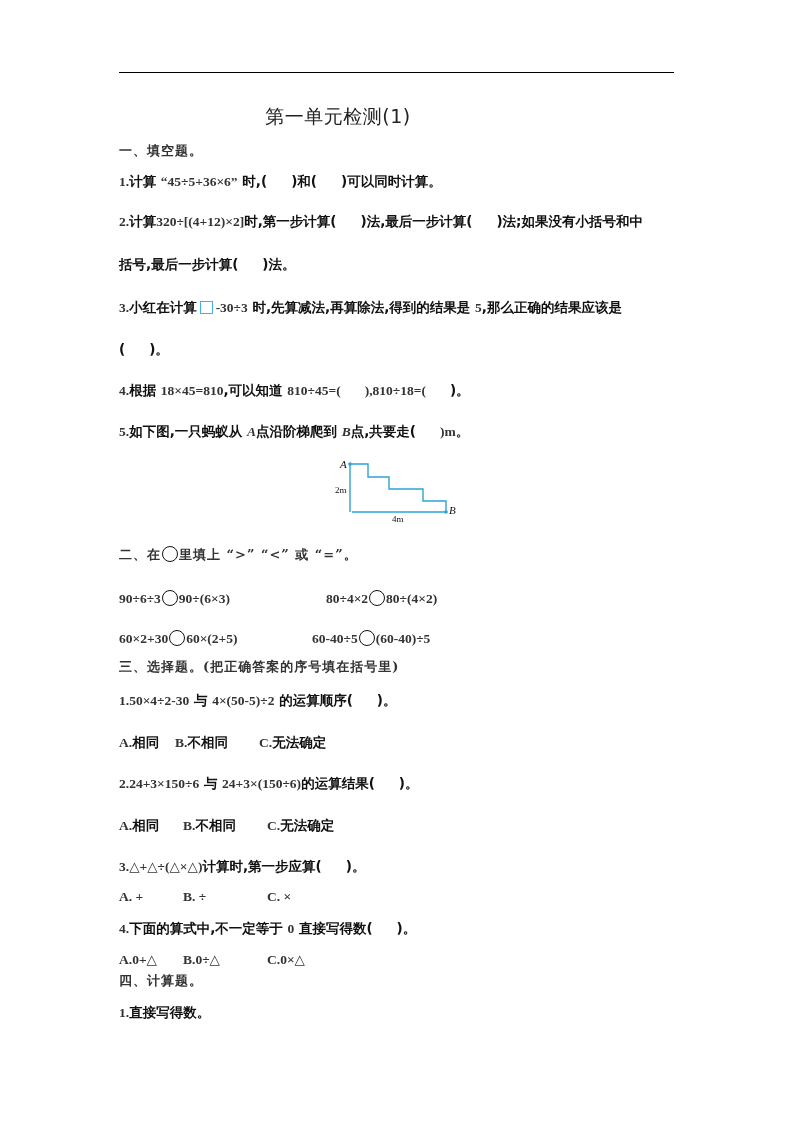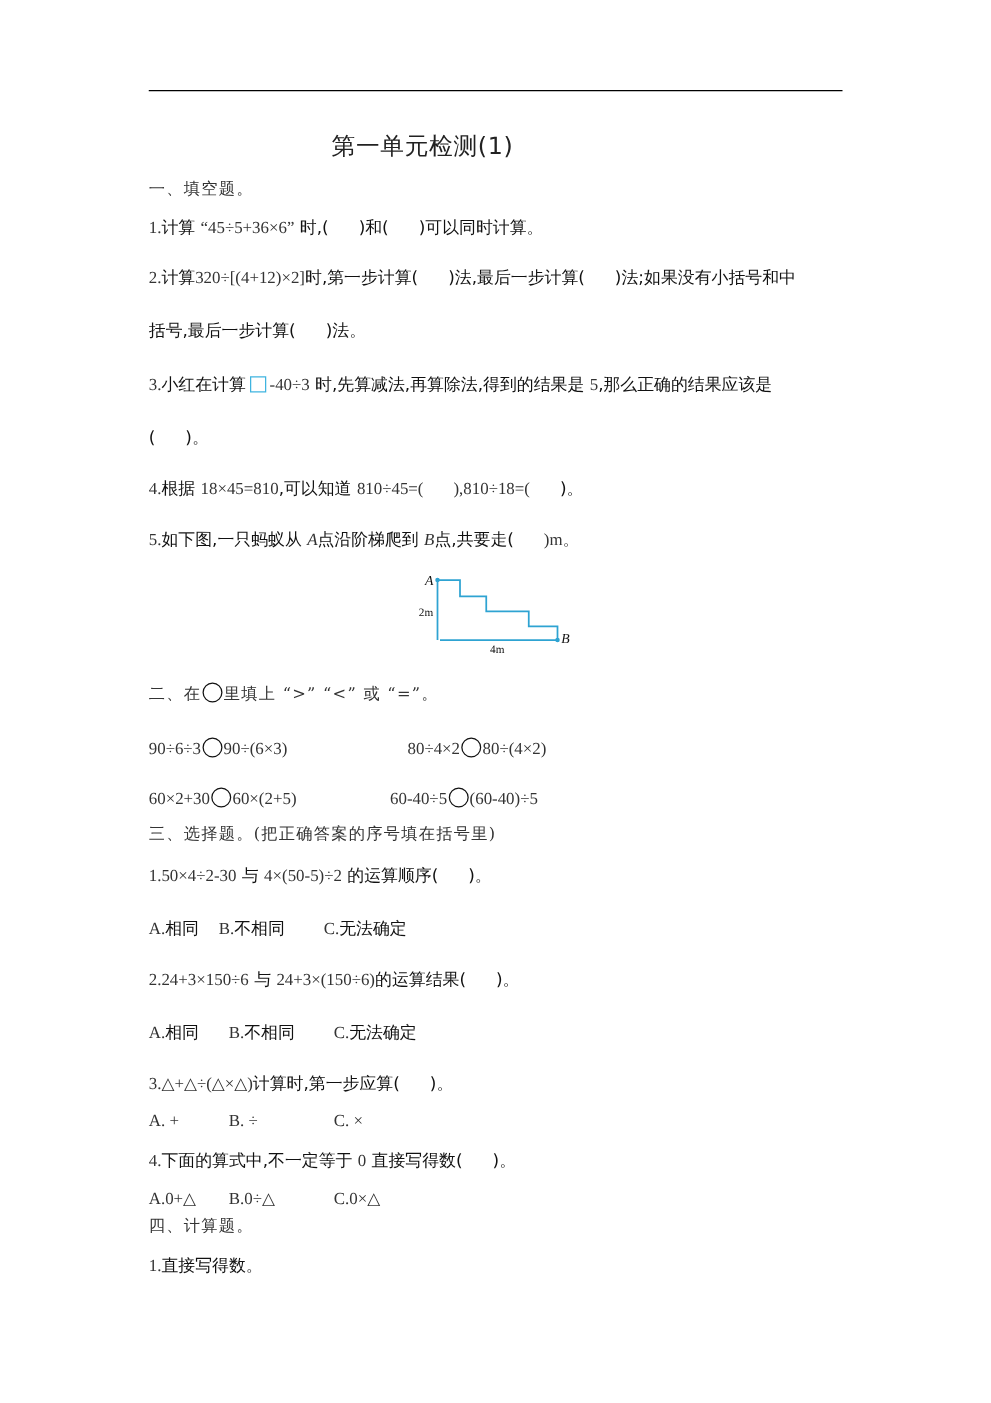--- a/index.html
+++ b/index.html
@@ -7,21 +7,21 @@
       width: 793px; height: 1122px; position: relative; overflow: hidden;
       font-family: "DejaVu Sans", "Liberation Sans", sans-serif;
       color: #1a1a1a;
     }
     .rule { position: absolute; left: 119px; top: 72px; width: 555px; height: 1px; background: #000; }
     .title {
       position: absolute; left: 0; width: 676px; top: 104px; text-align: center;
       font-size: 19px; color: #222; letter-spacing: 0.5px;
     }
     .line {
-      position: absolute; left: 119px; white-space: nowrap; font-size: 13.5px; color: #111;
+      position: absolute; left: 119px; white-space: nowrap; font-size: 13.5px; color: #111; font-weight: bold;
     }
     .sec { font-size: 13px; color: #333; font-family: "DejaVu Serif", "Liberation Serif", serif; letter-spacing: 1px; }
     .m { font-family: "Liberation Serif", "DejaVu Serif", serif; color: #333; }
     .blank-wide { display: inline-block; width: 24px; }
     .bsq { display: inline-block; width: 13px; height: 13px; border: 1.5px solid #3fb4e0; vertical-align: -2px; margin: 0 3px; box-sizing: border-box; }
     .circ { display: inline-block; width: 16px; height: 16px; border: 1.5px solid #111; border-radius: 50%; box-sizing: border-box; vertical-align: -3px; margin: 0 1px; }
     .opt { display: inline-block; }
     .diagram { position: absolute; left: 330px; top: 455px; }
   </style>
 </head>
@@ -40,21 +40,21 @@
 </div>
 
 <div class="line" style="top:213px;">
   <span class="m">2.</span><span>计算</span><span class="m">320÷[(4+12)×2]</span><span>时,第一步计算(</span><span class="blank-wide"></span><span>)法,最后一步计算(</span><span class="blank-wide"></span><span>)法;如果没有小括号和中</span>
 </div>
 <div class="line" style="top:256px;">
   <span>括号,最后一步计算(</span><span class="blank-wide"></span><span>)法。</span>
 </div>
 
 <div class="line" style="top:299px;">
-  <span class="m">3.</span><span>小红在计算</span><span class="bsq"></span><span class="m">-40÷3</span>
+  <span class="m">3.</span><span>小红在计算</span><span class="bsq"></span><span class="m">-30÷3</span>
   <span>时,先算减法,再算除法,得到的结果是</span>
   <span class="m">5</span><span>,那么正确的结果应该是</span>
 </div>
 <div class="line" style="top:341px;">
   <span>(</span><span class="blank-wide"></span><span>)。</span>
 </div>
 
 <div class="line" style="top:382px;">
   <span class="m">4.</span><span>根据</span>
   <span class="m">18×45=810</span><span>,可以知道</span>

